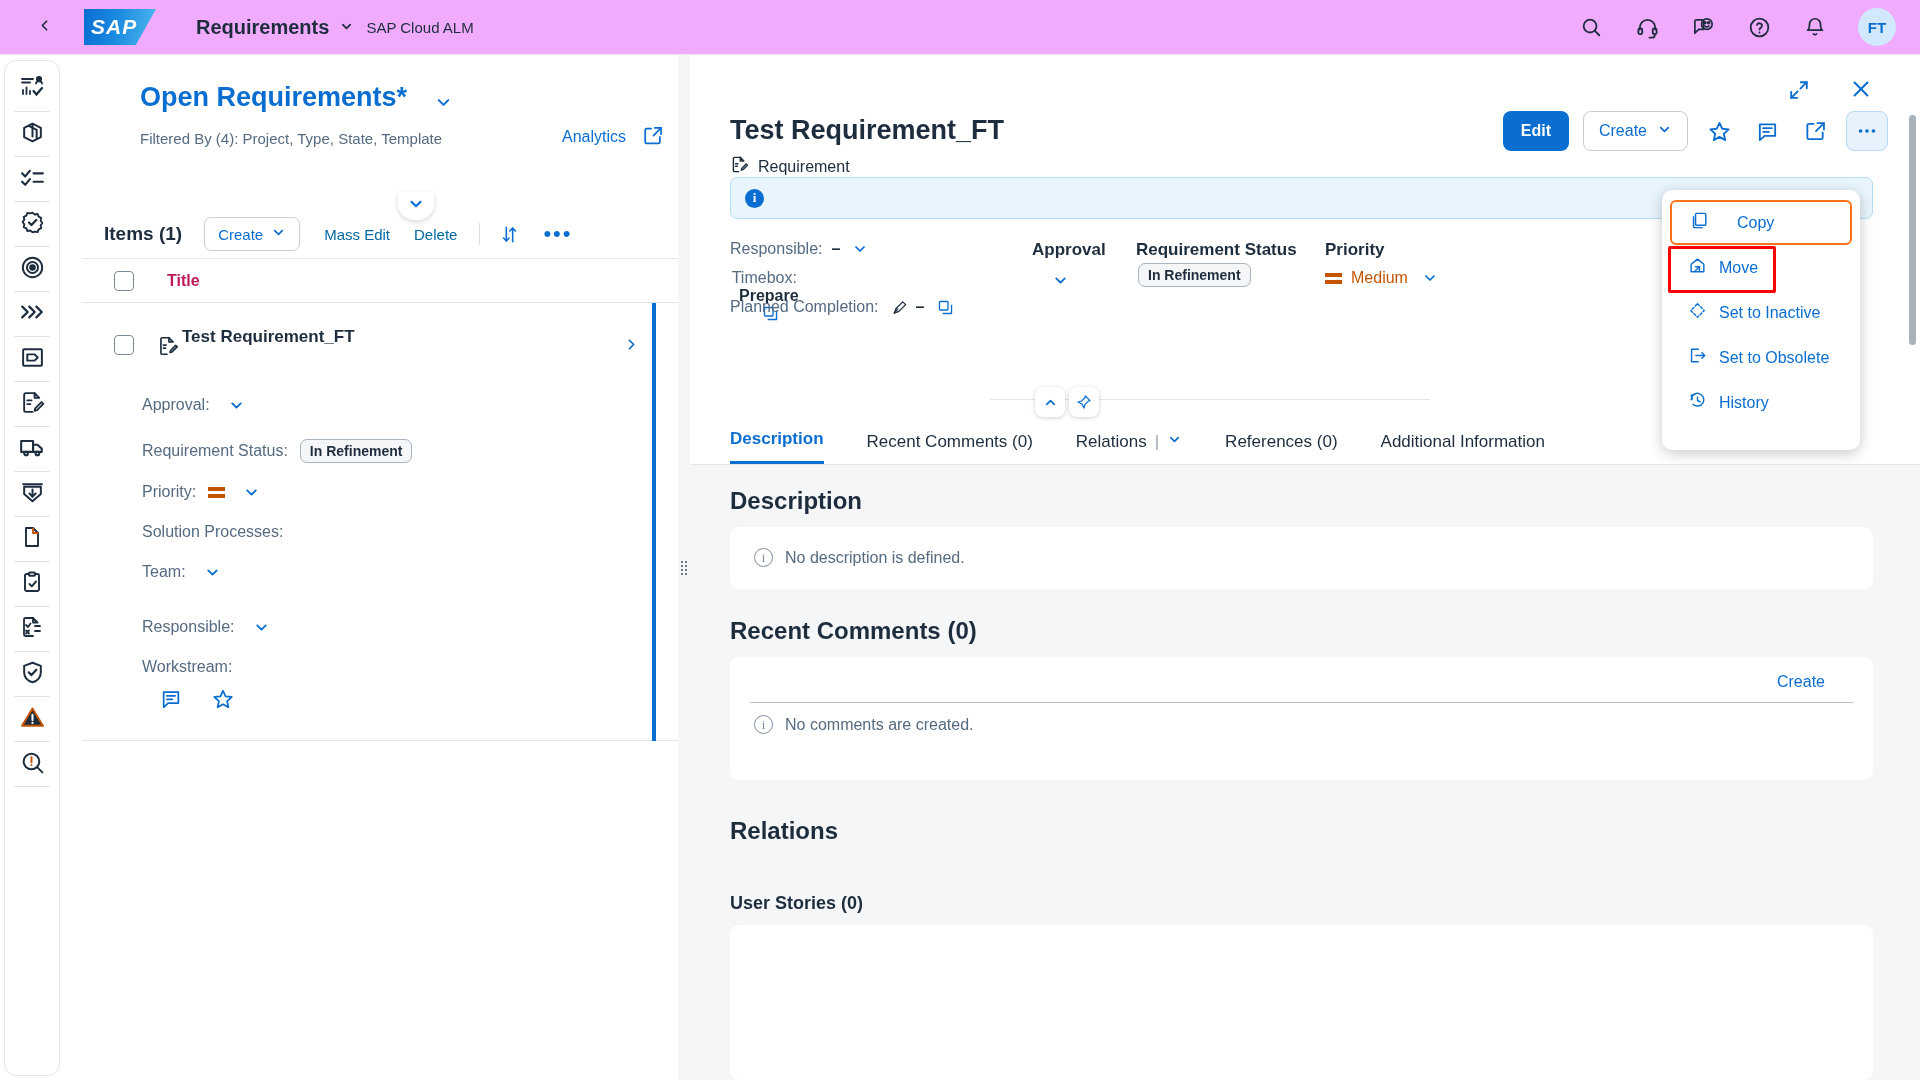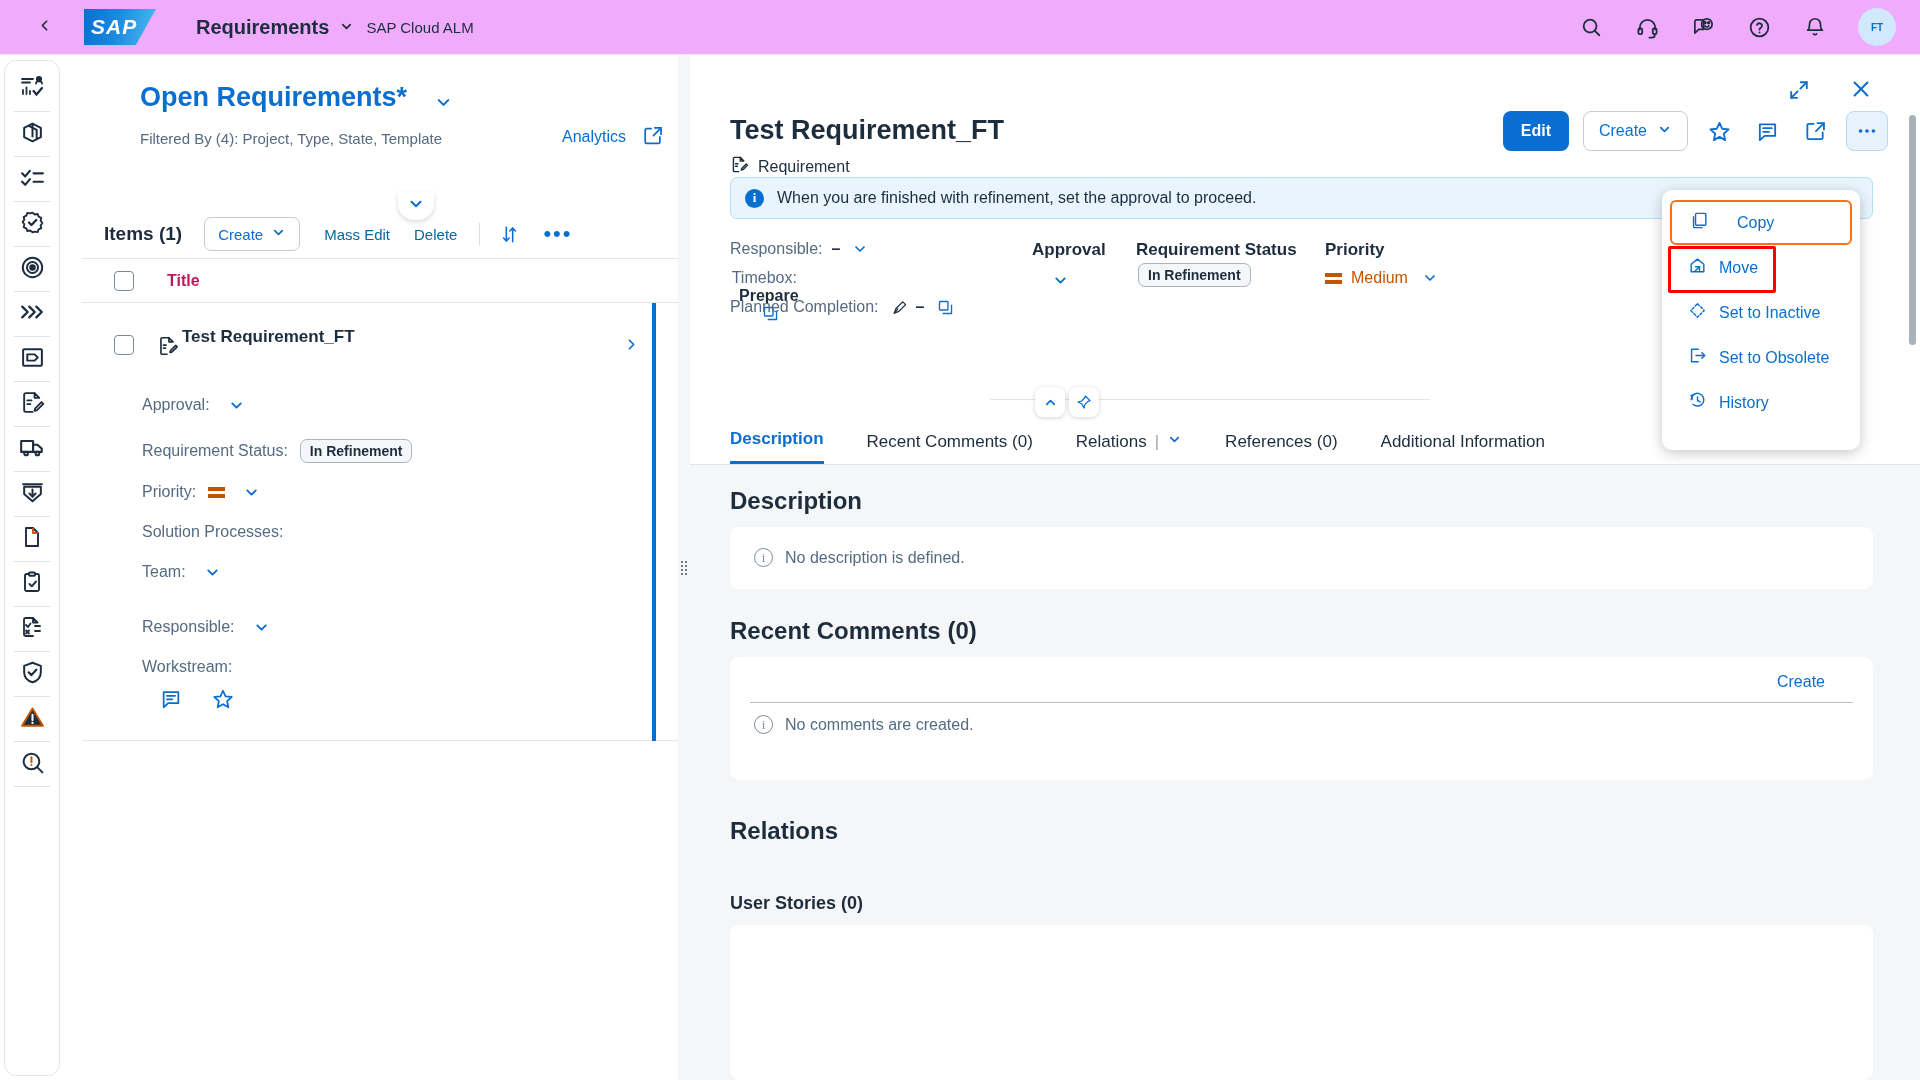--- a/index.html
+++ b/index.html
@@ -44,21 +44,21 @@
   .hdr-right {
     margin-left: auto; display: flex; align-items: center; gap: 22px;
     margin-right: 24px;
   }
   .hdr-icon {
     width: 34px; height: 34px; display: flex; align-items: center;
     justify-content: center; cursor: pointer; color: #1d2d3e;
   }
   .avatar {
     width: 38px; height: 38px; border-radius: 50%;
-    background: #d1e8ff; color: #0a6ed1; font-size: 10px; font-weight: bold;
+    background: #d1e8ff; color: #0a6ed1; font-size: 15px; font-weight: bold;
     display: flex; align-items: center; justify-content: center;
     cursor: pointer; margin-left: 4px;
   }
 
   
   #icon-rail {
     position: absolute; top: 60px; left: 4px; width: 56px; height: 1016px;
     background: #fff; border: 1px solid #e5e5e5; border-radius: 12px;
     display: flex; flex-direction: column; align-items: center;
     padding-top: 6px; overflow: hidden; z-index: 30;
@@ -789,21 +789,20 @@
         <svg width="22" height="22" viewBox="0 0 24 24" fill="#0a6ed1">
             <circle cx="5" cy="12" r="2"></circle>
             <circle cx="12" cy="12" r="2"></circle>
             <circle cx="19" cy="12" r="2"></circle>
           </svg>
       </span>
     </div>
 
     <div id="info-strip">
       <span class="info-dot">i</span>
-      <span>When you are finished with refinement, set the approval to proceed.</span>
     </div>
 
     <div id="attr-area">
       <div class="attr-l" style="top:0px; left:0px;">
         <span>Responsible:</span>
         <b>–</b>
         <span class="chev-b" style="margin-left:12px;">
           <svg width="16" height="16" viewBox="0 0 24 24" fill="none" stroke="#0a6ed1" stroke-width="2.6" stroke-linecap="round" stroke-linejoin="round">
               <polyline points="6 9 12 15 18 9"></polyline>
             </svg>

